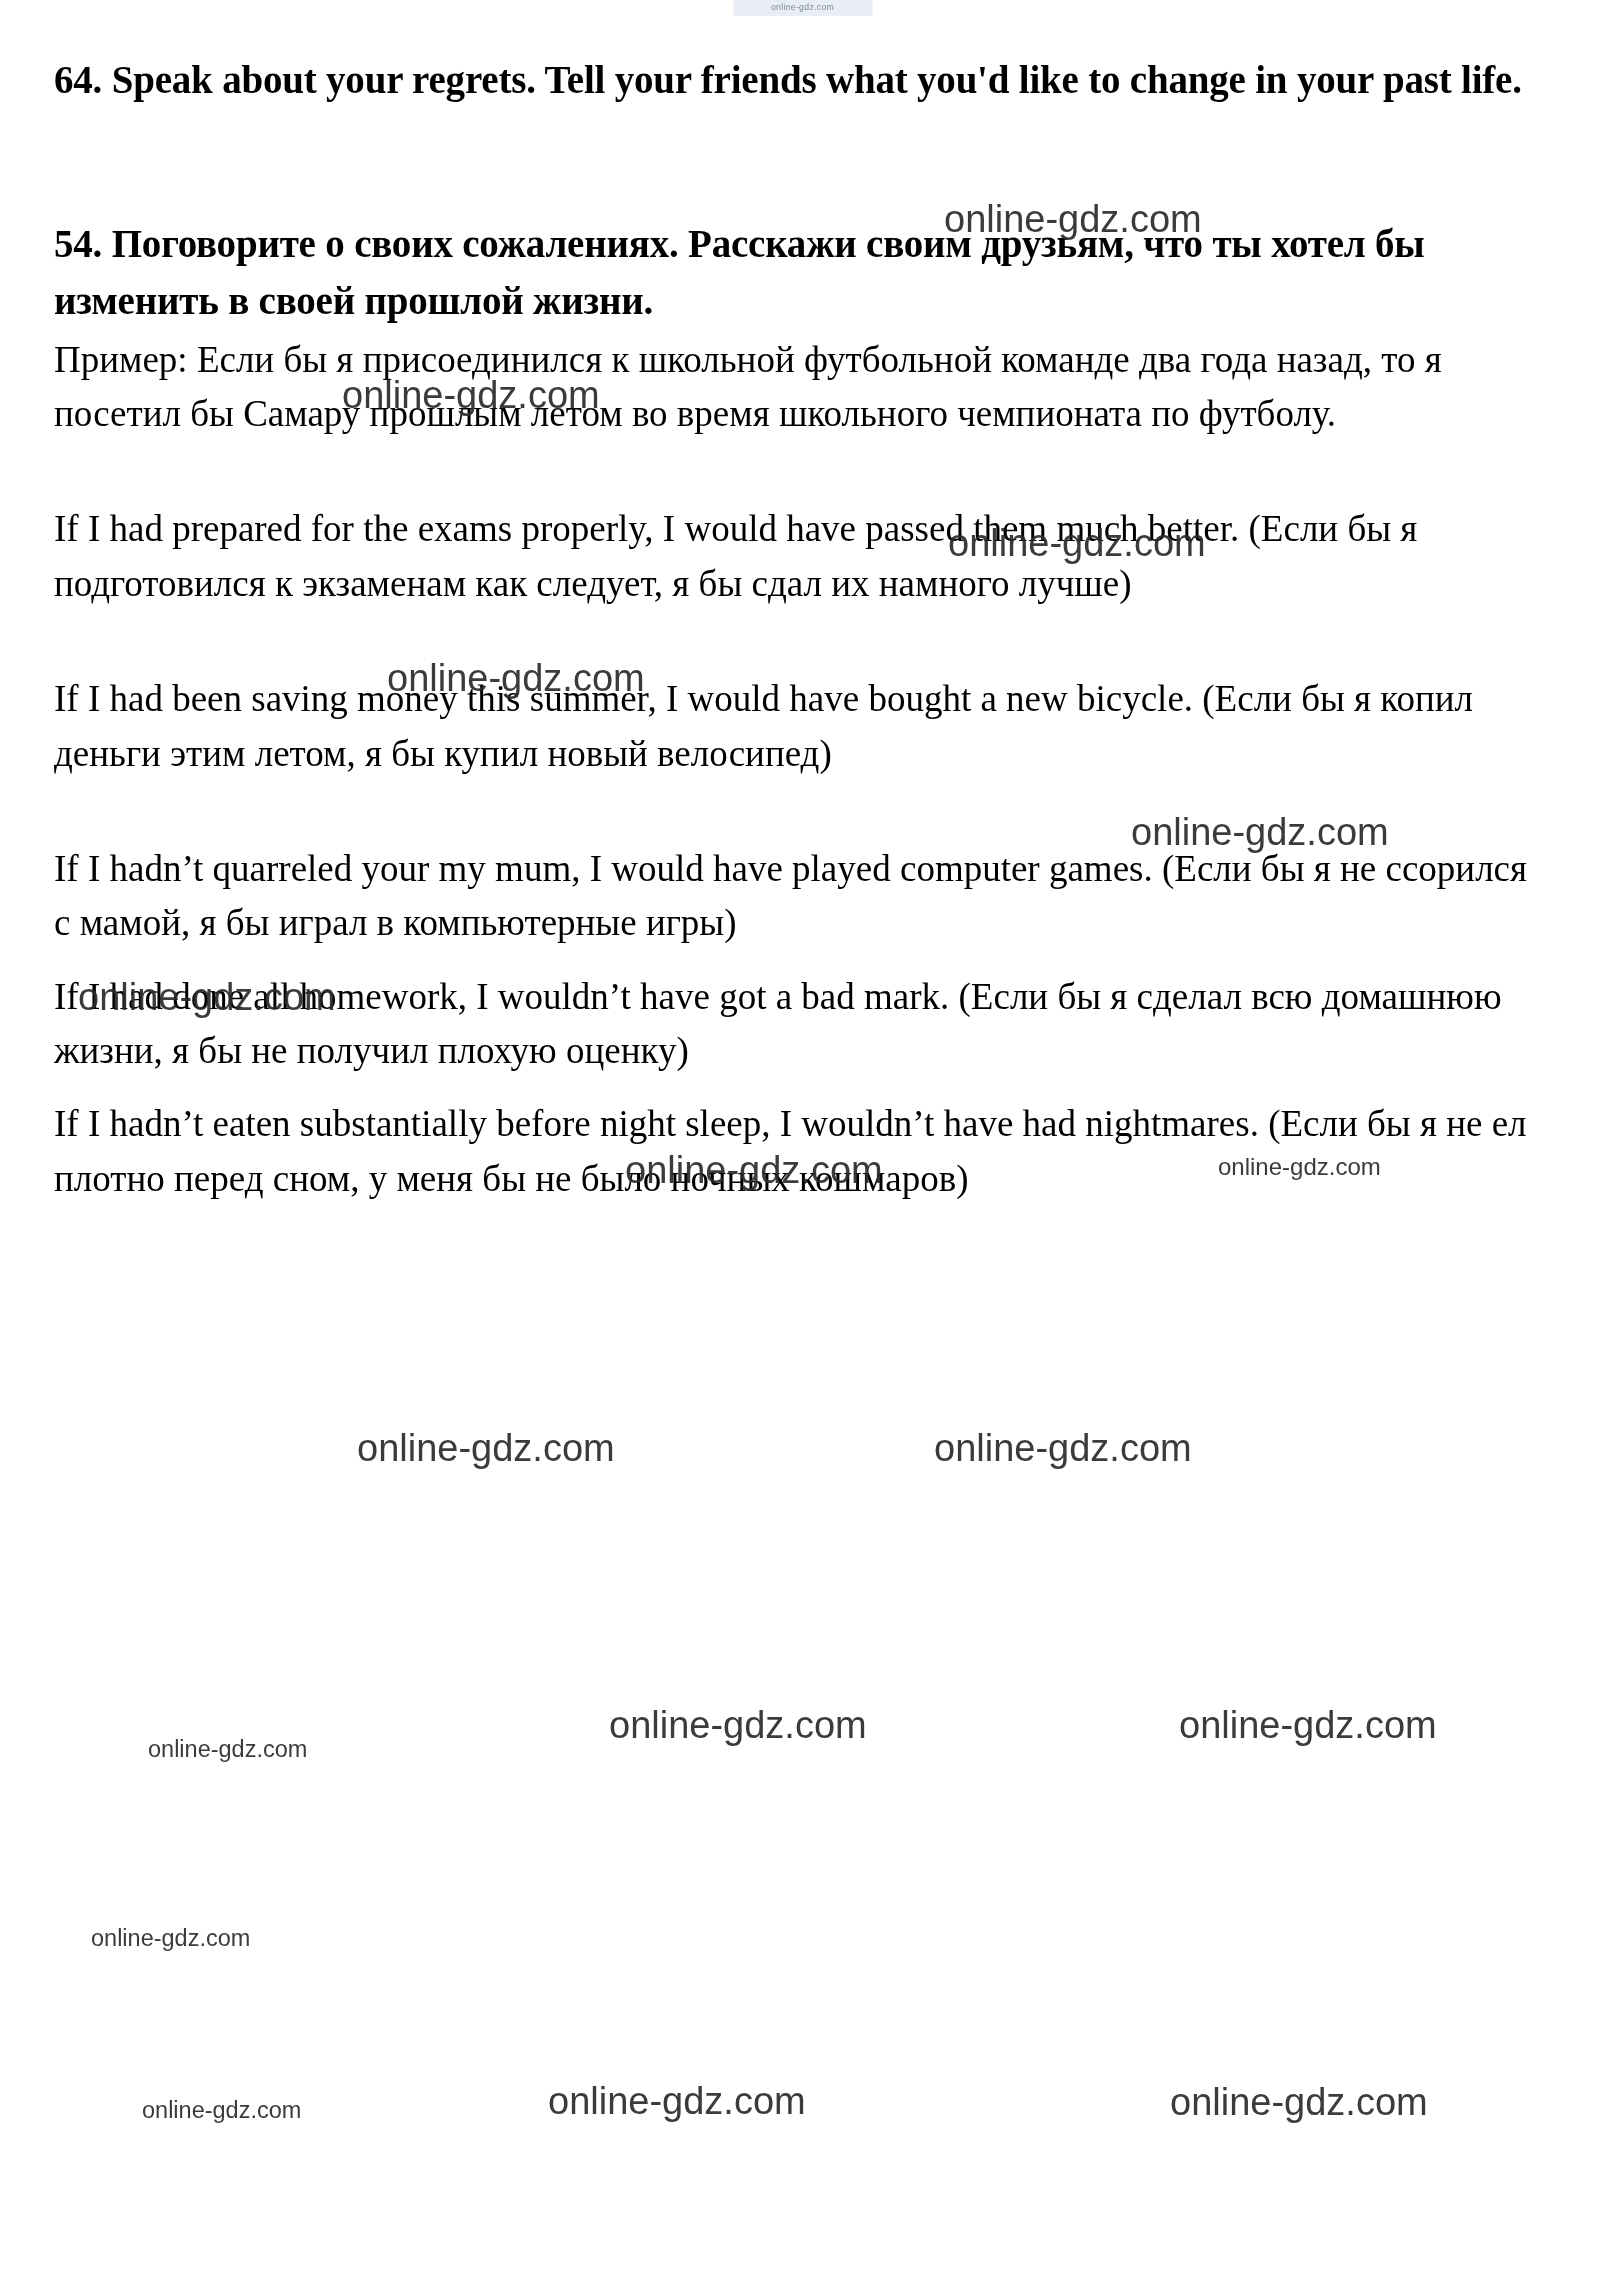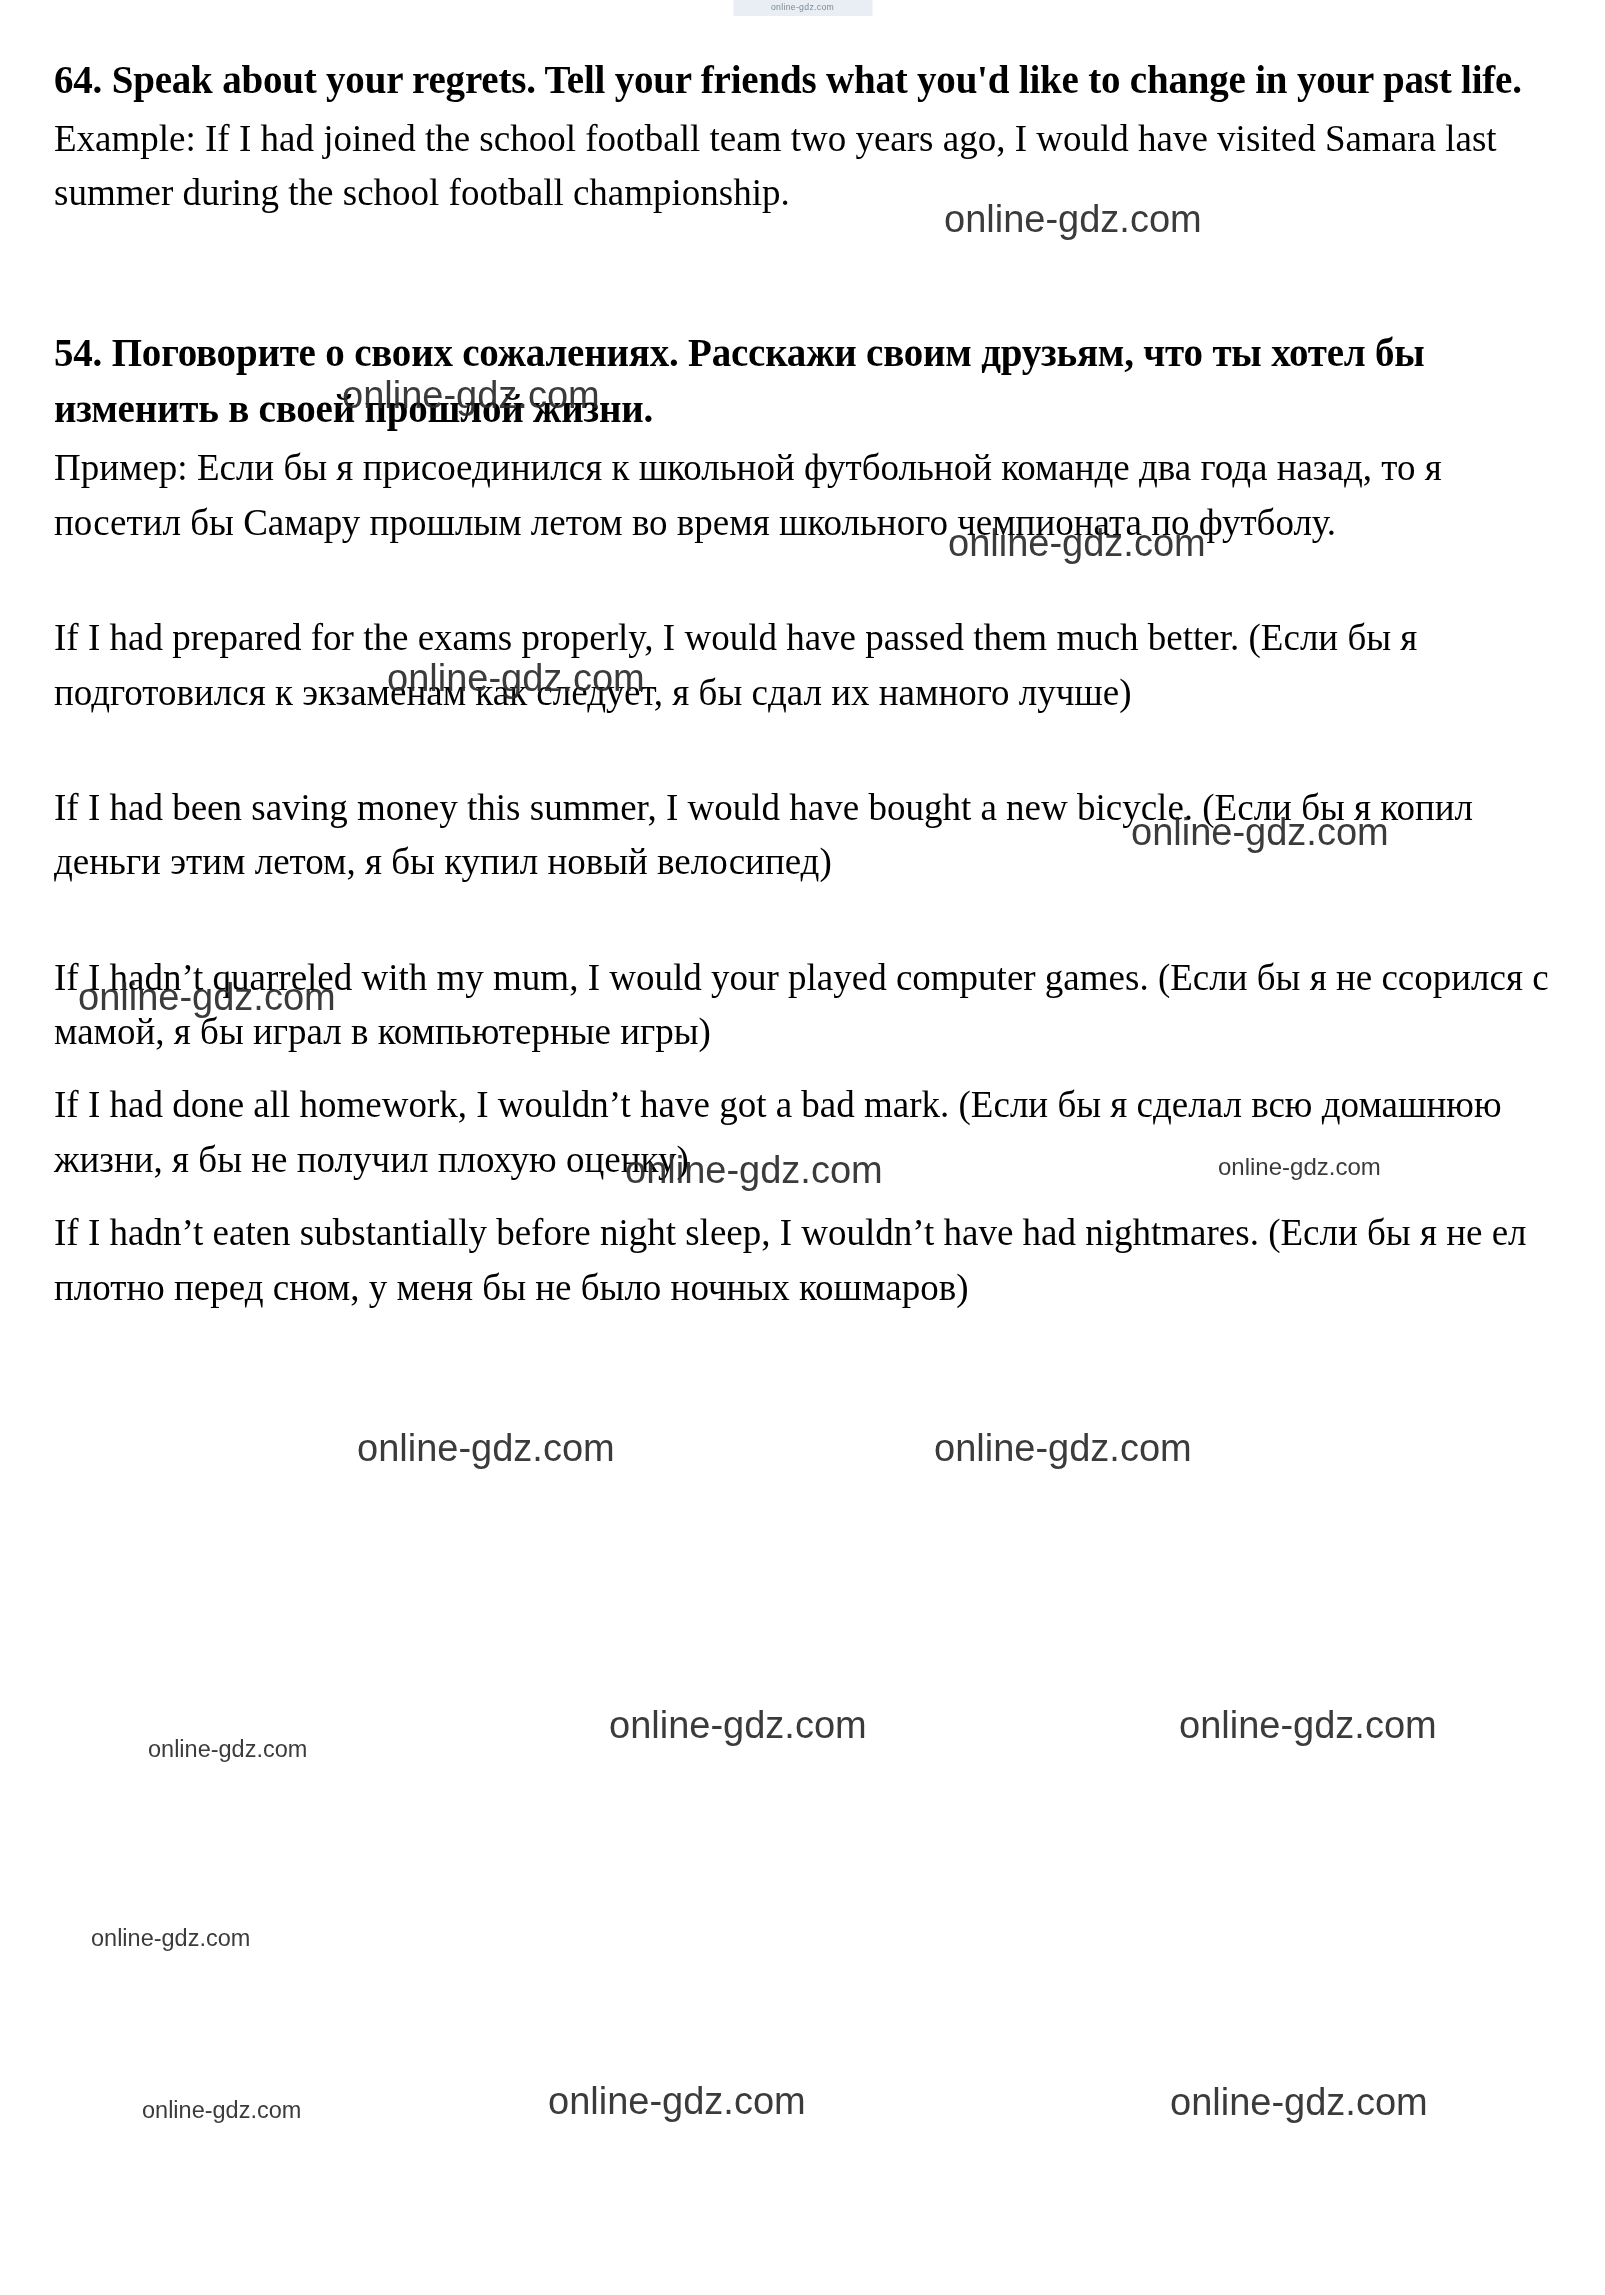--- a/index.html
+++ b/index.html
@@ -75,39 +75,38 @@
 <body>
 
 <div class="page">
 
   <div class="wm-top">online-gdz.com</div>
 
   <div class="content">
 
     <div class="heading">64. Speak about your regrets. Tell your friends what you'd like to change in your past life.</div>
 
-    <div class="para">Example: If I had joined the school football team two years ago, I would have visited Samara last summer during the school football championship.</div>
 
     <div class="spacer-lg"></div>
 
     <div class="heading">54. Поговорите о своих сожалениях. Расскажи своим друзьям, что ты хотел бы изменить в своей прошлой жизни.</div>
 
     <div class="para">Пример: Если бы я присоединился к школьной футбольной команде два года назад, то я посетил бы Самару прошлым летом во время школьного чемпионата по футболу.</div>
 
     <div class="spacer-md"></div>
 
     <div class="para">If I had prepared for the exams properly, I would have passed them much better. (Если бы я подготовился к экзаменам как следует, я бы сдал их намного лучше)</div>
 
     <div class="spacer-md"></div>
 
     <div class="para">If I had been saving money this summer, I would have bought a new bicycle. (Если бы я копил деньги этим летом, я бы купил новый велосипед)</div>
 
     <div class="spacer-md"></div>
 
-    <div class="para">If I hadn’t quarreled with my mum, I would your played computer games. (Если бы я не ссорился с мамой, я бы играл в компьютерные игры)</div>
+    <div class="para">If I hadn’t quarreled your my mum, I would have played computer games. (Если бы я не ссорился с мамой, я бы играл в компьютерные игры)</div>
 
     <div class="spacer-sm"></div>
 
     <div class="para">If I had done all homework, I wouldn’t have got a bad mark. (Если бы я сделал всю домашнюю жизни, я бы не получил плохую оценку)</div>
 
     <div class="spacer-sm"></div>
 
     <div class="para">If I hadn’t eaten substantially before night sleep, I wouldn’t have had nightmares. (Если бы я не ел плотно перед сном, у меня бы не было ночных кошмаров)</div>
 
   </div>

